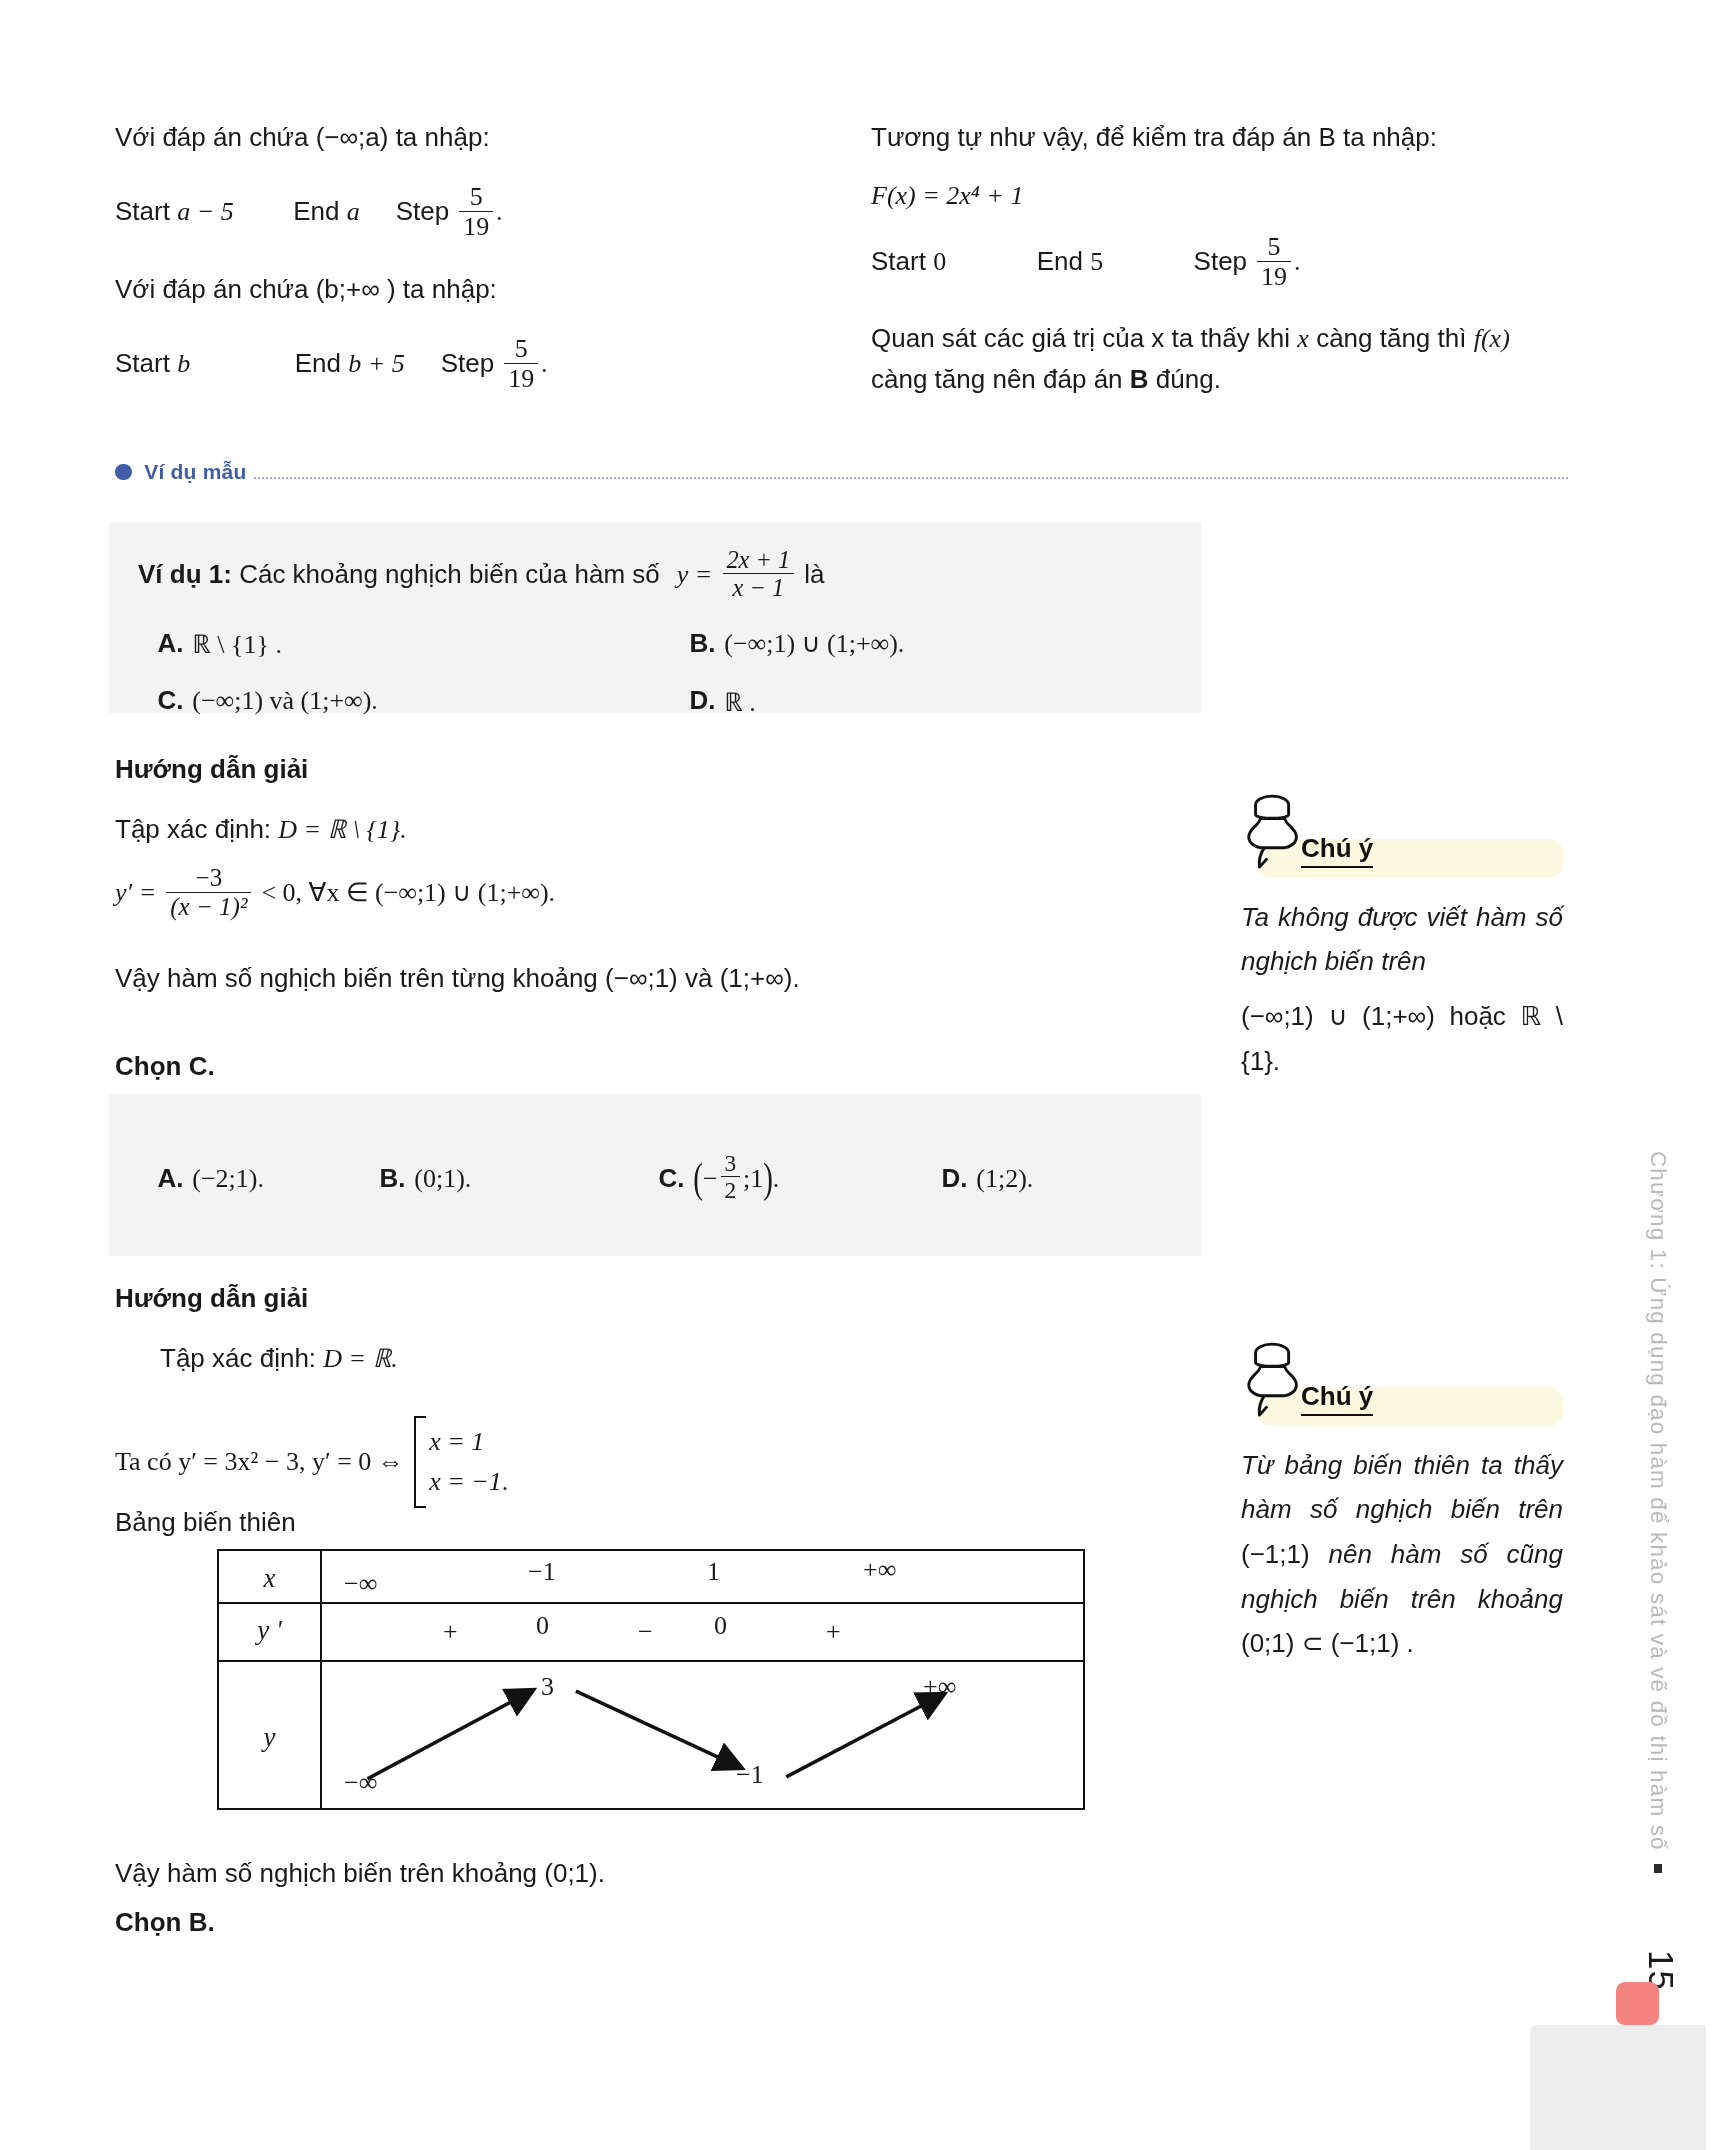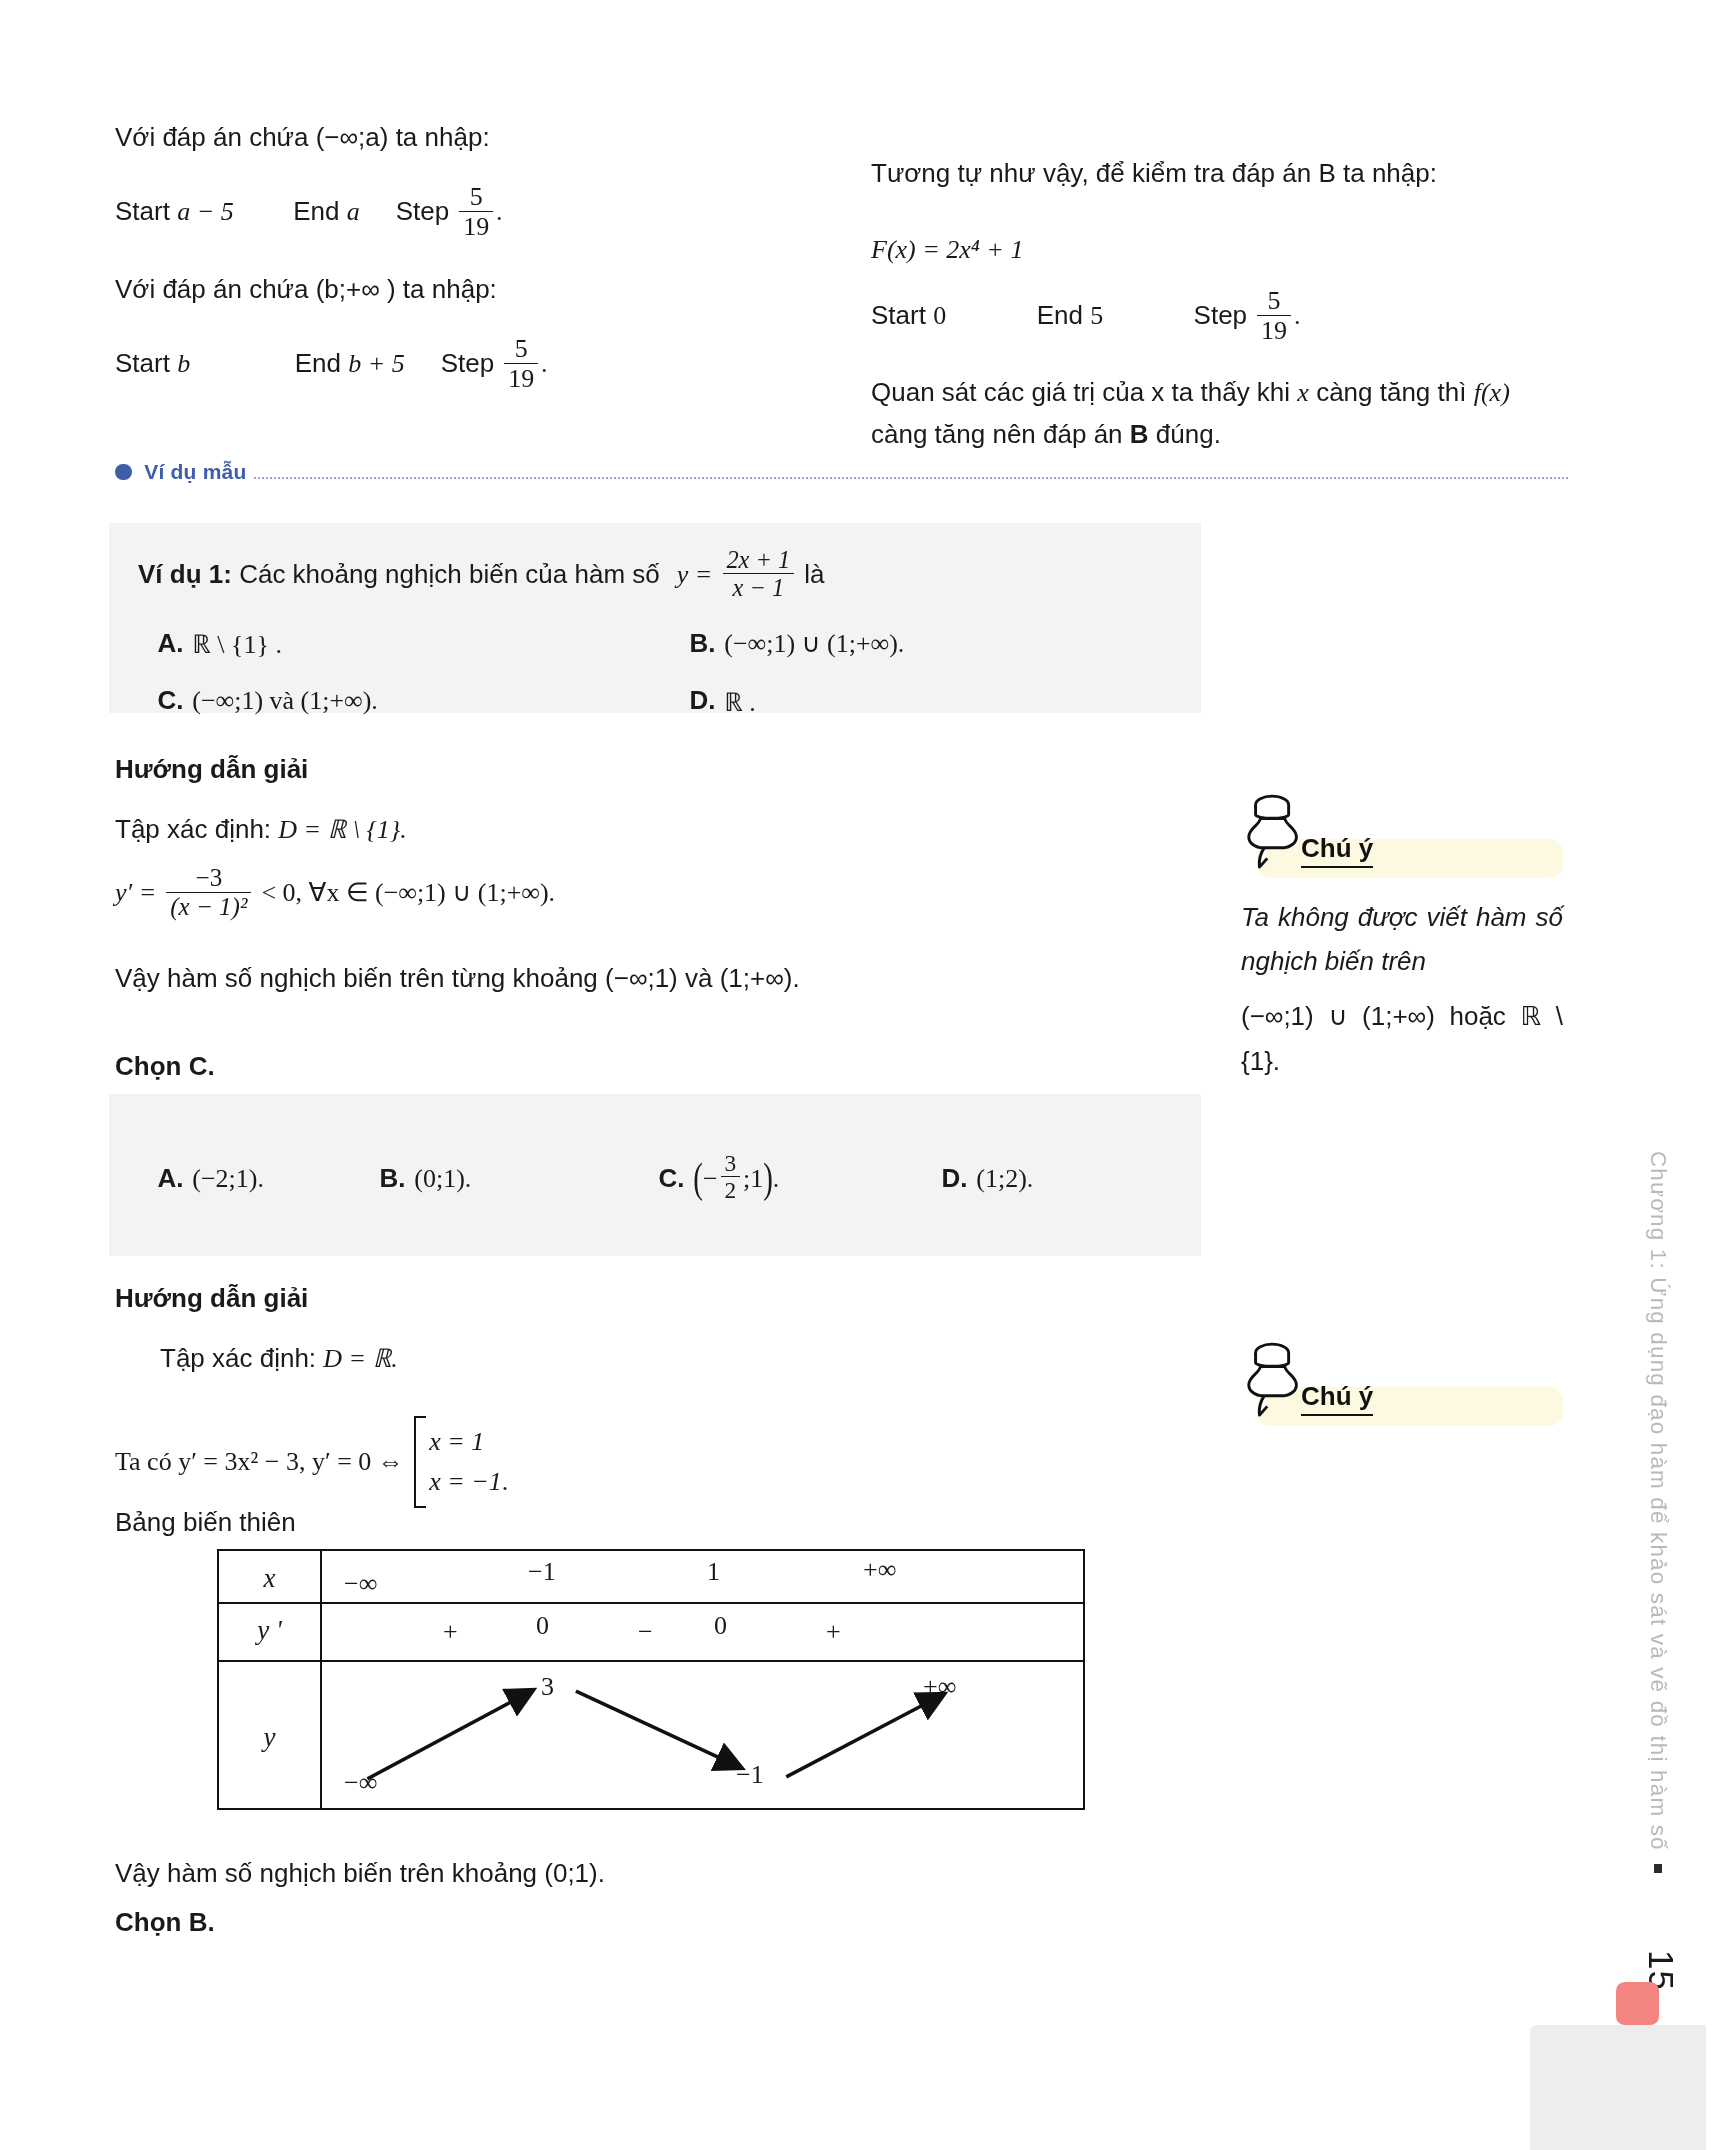--- a/index.html
+++ b/index.html
@@ -47,21 +47,21 @@
   
   .col-left  { position: absolute; left: 115px;  top: 117px;  width: 683px; }
   .col-right { position: absolute; left: 871px; top: 117px;  width: 702px; }
 
   .ptext {
     font-size: 26px;
     line-height: 1.55;
     margin: 0 0 27px 0;
     color: #1a1a1a;
   }
-  .ptext.tight { margin-bottom: 17.6px; margin-top: 36px; }
+  .ptext.tight { margin-bottom: 17.6px; }
   .stepline { font-size: 26px; margin: 0 0 25px 0; }
   .stepline .gap-a { display: inline-block; width: 45px; }
   .stepline .gap-b { display: inline-block; width: 21.5px; }
 
   
   .sec-head {
     position: absolute;
     left: 115px;
     top: 460px;
     width: 1453px;
@@ -432,20 +432,26 @@
       <svg class="note-pin" width="70" height="84" viewBox="0 0 72 86">
         <g fill="#ffffff" stroke="#111" stroke-width="3" stroke-linejoin="round">
           <ellipse cx="32" cy="11" rx="17" ry="9"></ellipse>
           <path d="M15 11v10c0 5 34 5 34 0V11"></path>
           <path d="M20 25c-2 8 -12 10 -12 19s12 11 12 11h25s12 -2 12 -11 -10 -11 -12 -19z"></path>
           <path d="M24 55c-4 6 -6 12 -5 20l8 -9"></path>
         </g>
       </svg>
       <div class="note-label">Chú ý</div>
     </div>
+    <div class="note-body">
+      <span>Từ bảng biến thiên ta thấy hàm số nghịch biến trên</span>
+      <span class="mathline">(−1;1)</span>
+      <span>nên hàm số cũng nghịch biến trên khoảng</span>
+      <span class="mathline">(0;1) ⊂ (−1;1) .</span>
+    </div>
   </div>
 
   <div class="blk" style="left:115px; top:1853px;">
     <span>Vậy hàm số nghịch biến trên khoảng (0;1).</span>
   </div>
   <div class="blk bold-h" style="left:115px; top:1902px;">
     <span>Chọn B.</span>
   </div>
 
   <div class="spine">

